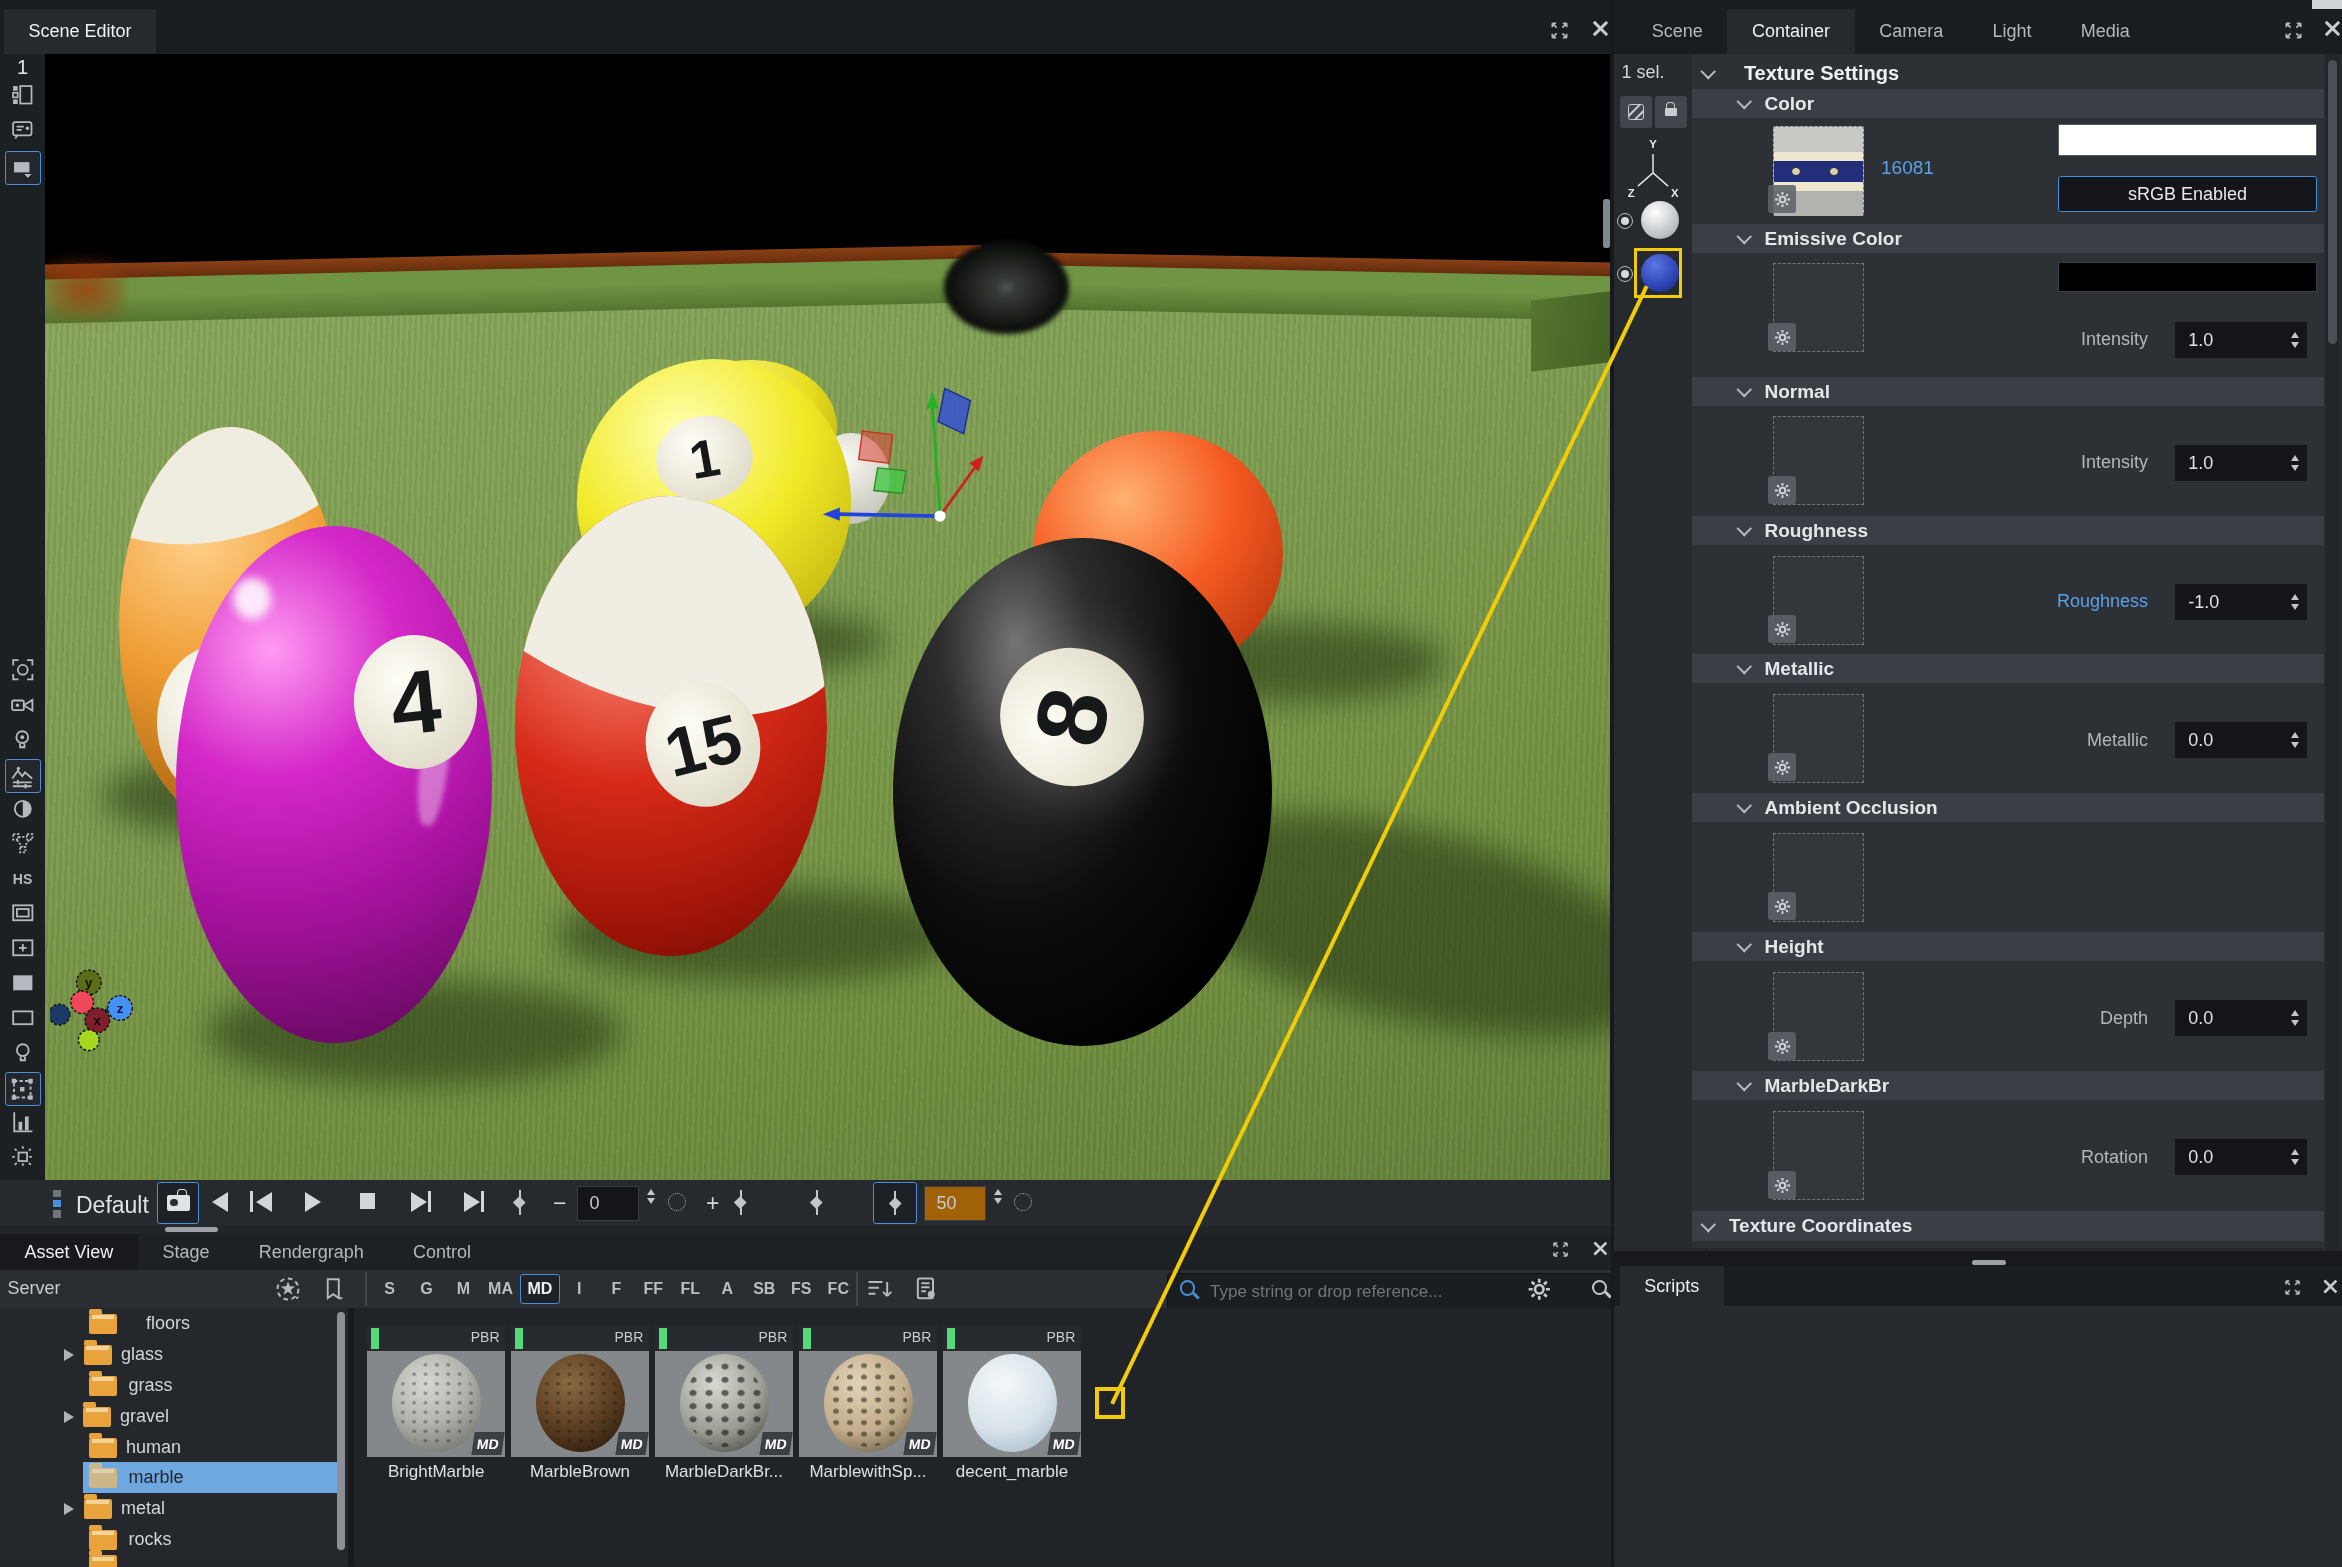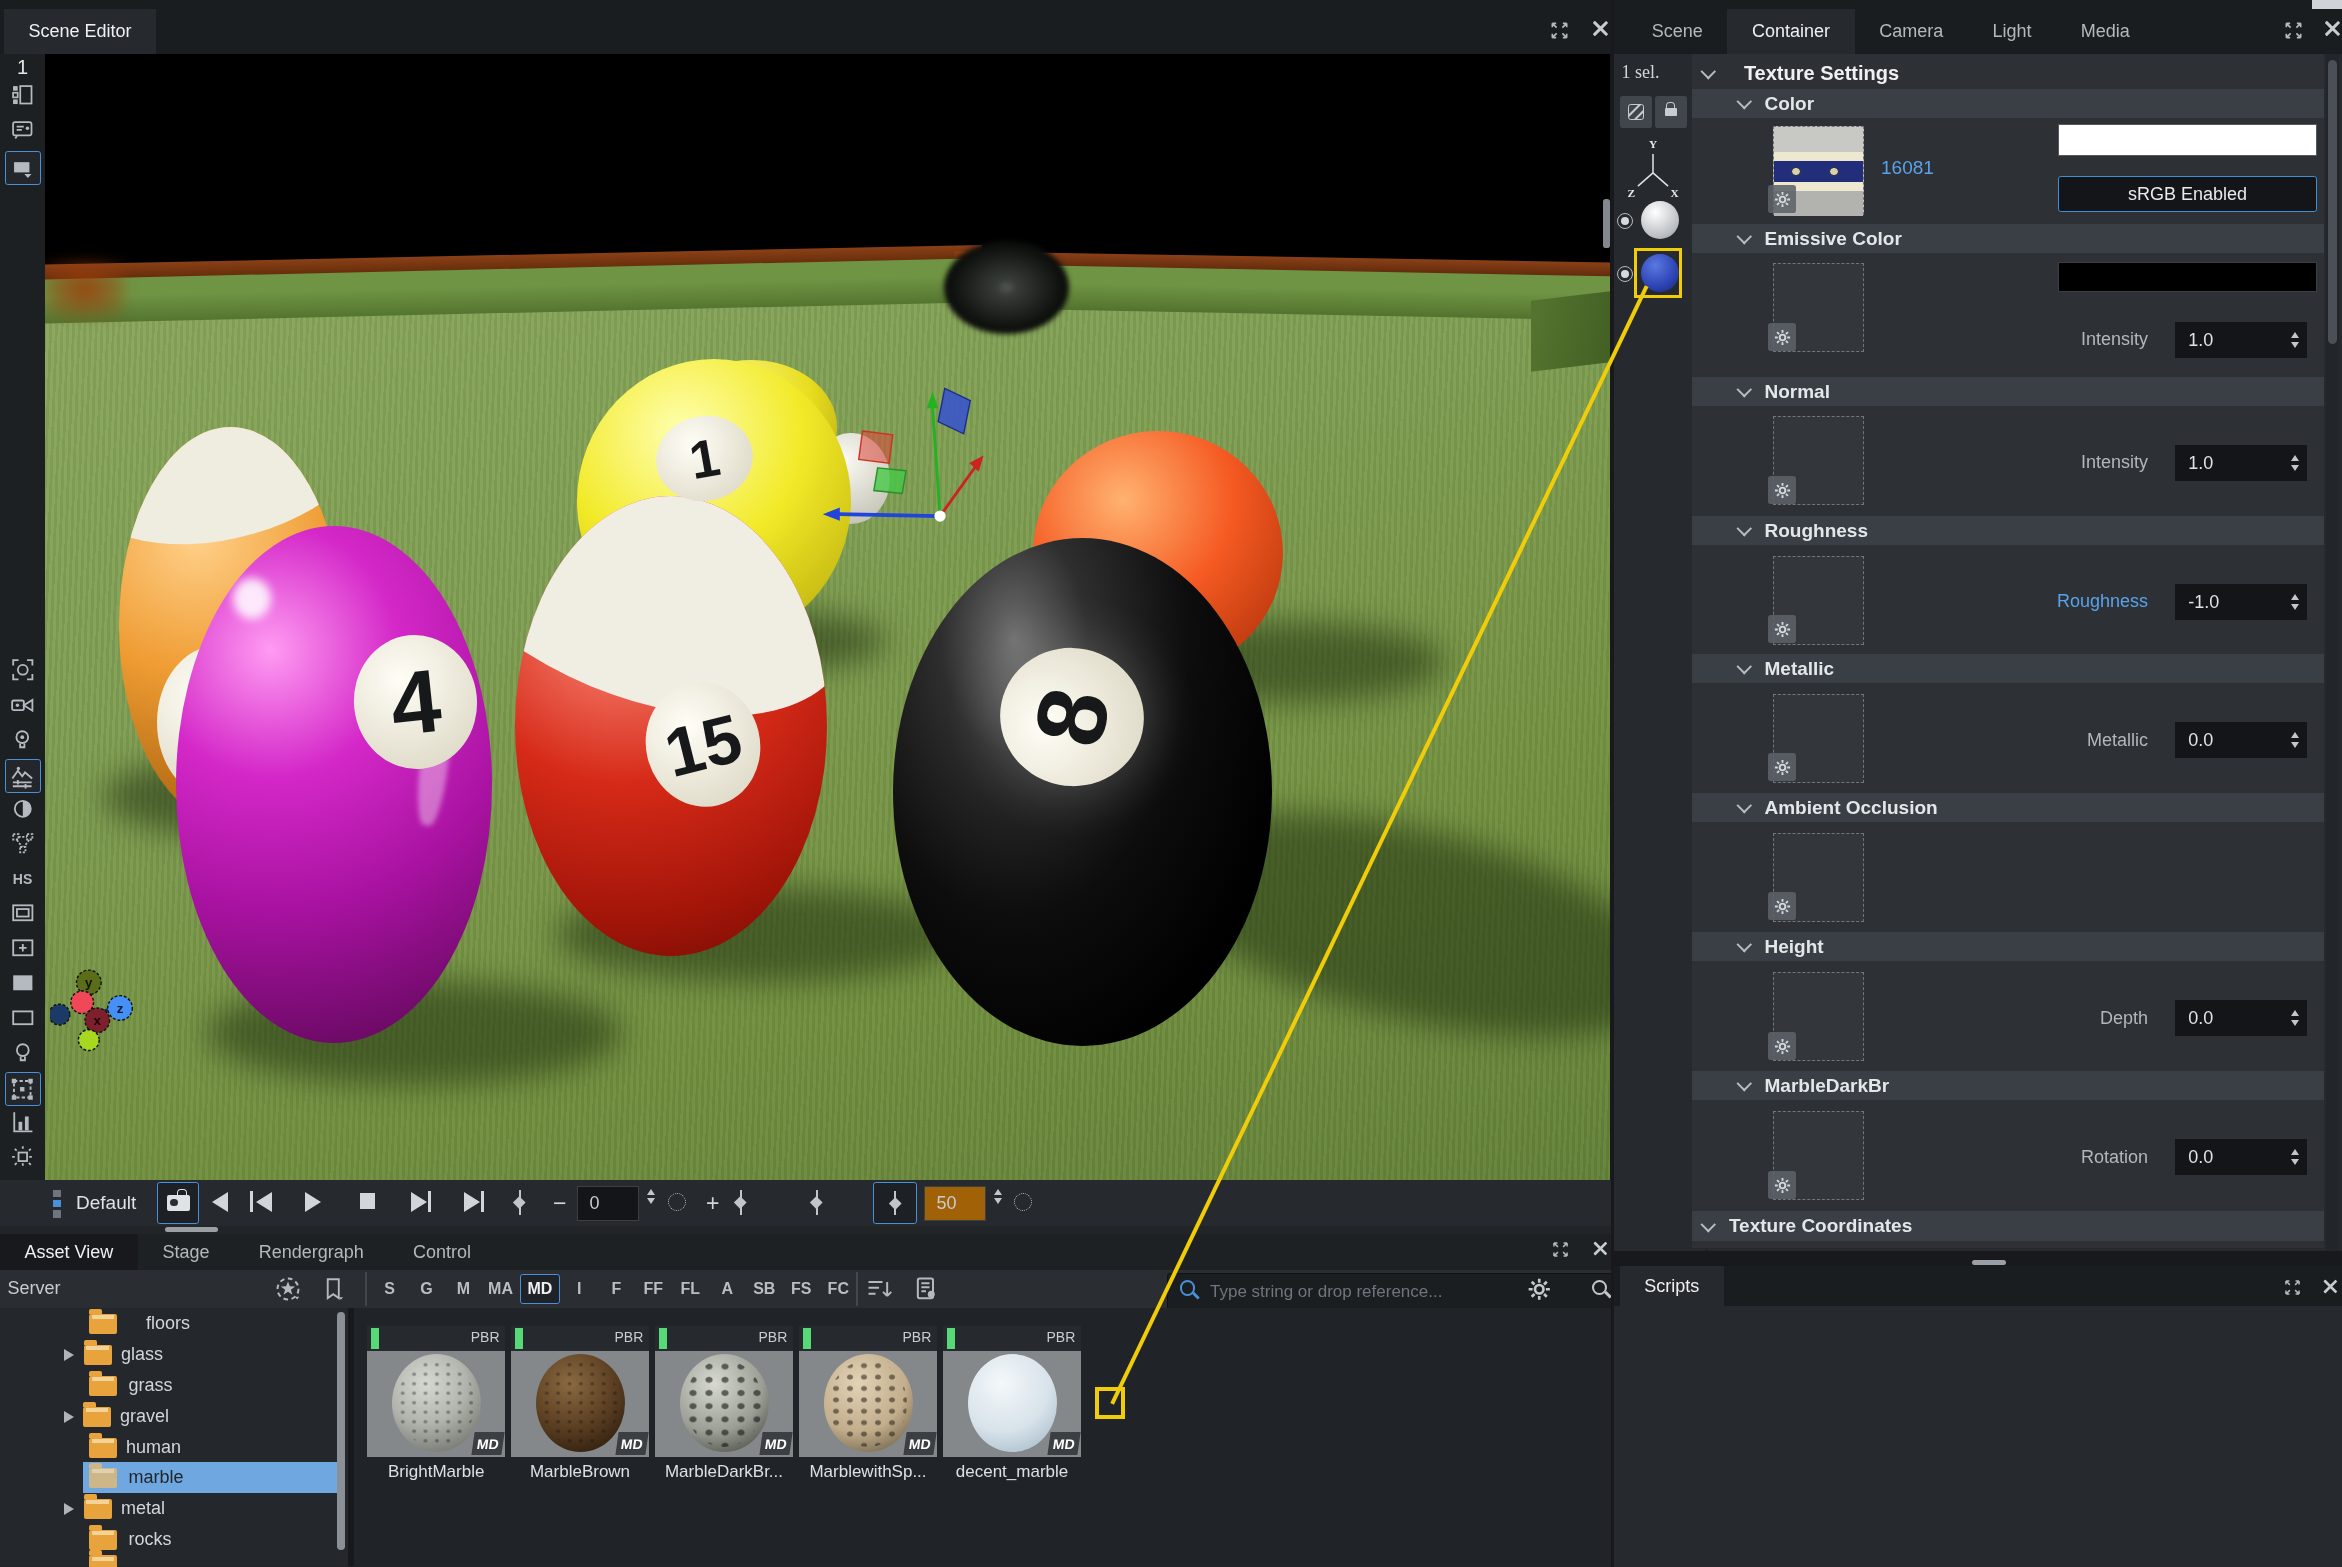--- a/index.html
+++ b/index.html
@@ -307,21 +307,21 @@
   </div>
 
   <div class="abs" style="left:1603px;top:199px;width:6.6px;height:49px;background:#82888e;border-radius:2.8px;"></div>
 
   <div class="abs" style="left:0;top:1180px;width:1611px;height:46px;background:#26292d;">
     <div class="abs" style="left:53px;top:9.5px;display:flex;flex-direction:column;gap:2.8px;">
       <span style="width:7.6px;height:7.6px;background:#6e757c;display:block;"></span>
       <span style="width:7.6px;height:7.6px;background:#4a90d9;display:block;"></span>
       <span style="width:7.6px;height:7.6px;background:#6e757c;display:block;"></span>
     </div>
-    <div class="abs lbl" style="left:76px;top:12.3px;font-size:19px;color:#dfe3e6;">Default</div>
+    <div class="abs lbl" style="left:76px;top:12.3px;font-size:23px;color:#dfe3e6;">Default</div>
     <div class="abs" style="left:157px;top:1.9px;width:42px;height:42px;border:1.9px solid #4a90d9;border-radius:2.8px;background:#1d2024;display:flex;align-items:center;justify-content:center;box-sizing:border-box;">
         <span class="camic"></span>
       </div>
     <div class="abs" style="left:212px;top:12.3px;"><span class="t-rev"></span></div>
     <div class="abs trow" style="left:250px;top:11.4px;">
         <span class="vbar"></span>
         <span class="t-rev"></span>
       </div>
     <div class="abs" style="left:305px;top:12.3px;"><span class="t-play"></span></div>
     <div class="abs" style="left:360px;top:13.2px;"><span class="t-stop"></span></div>
@@ -570,21 +570,21 @@
           </div>
       </div>
     </div>
     <div class="abs" style="left:668px;top:19px;display:flex;gap:17px;">
       <svg class="isvg" width="23" height="23" viewBox="0 0 24 24">
           <path d="M9 9L4.5 4.5M4.5 4.5v4M4.5 4.5h4M15 9l4.5-4.5M19.5 4.5v4M19.5 4.5h-4M15 15l4.5 4.5M19.5 19.5v-4M19.5 19.5h-4M9 15l-4.5 4.5M4.5 19.5v-4M4.5 19.5h4" stroke-width="2"></path>
         </svg>
       <span class="xmark"></span>
     </div>
 
-    <div class="abs" style="left:0;top:54px;width:93px;height:1197px;background:#26292d;border-right:1.9px solid #1d2023;box-sizing:border-box;font-family:Liberation Serif, serif;">
+    <div class="abs" style="left:0;top:54px;width:93px;height:1197px;background:#26292d;border-right:1.9px solid #1d2023;box-sizing:border-box;">
       <div class="abs lbl" style="left:7.6px;top:7.6px;font-size:18px;color:#d2d6da;">1 sel.</div>
       <div class="abs" style="left:5.7px;top:42px;width:32px;height:32px;background:#41464c;border-radius:2.8px;display:flex;align-items:center;justify-content:center;">
           <span class="slashic"></span>
         </div>
       <div class="abs" style="left:41px;top:42px;width:32px;height:32px;background:#41464c;border-radius:2.8px;display:flex;align-items:center;justify-content:center;">
           <span class="lockic"></span>
         </div>
       <svg class="abs" style="left:5.7px;top:83px;" width="66" height="68" viewBox="0 0 70 72">
         <line x1="35" y1="18" x2="35" y2="38" stroke="#dfe3e6" stroke-width="1.6"></line>
         <line x1="35" y1="38" x2="19" y2="52" stroke="#dfe3e6" stroke-width="1.6"></line>

